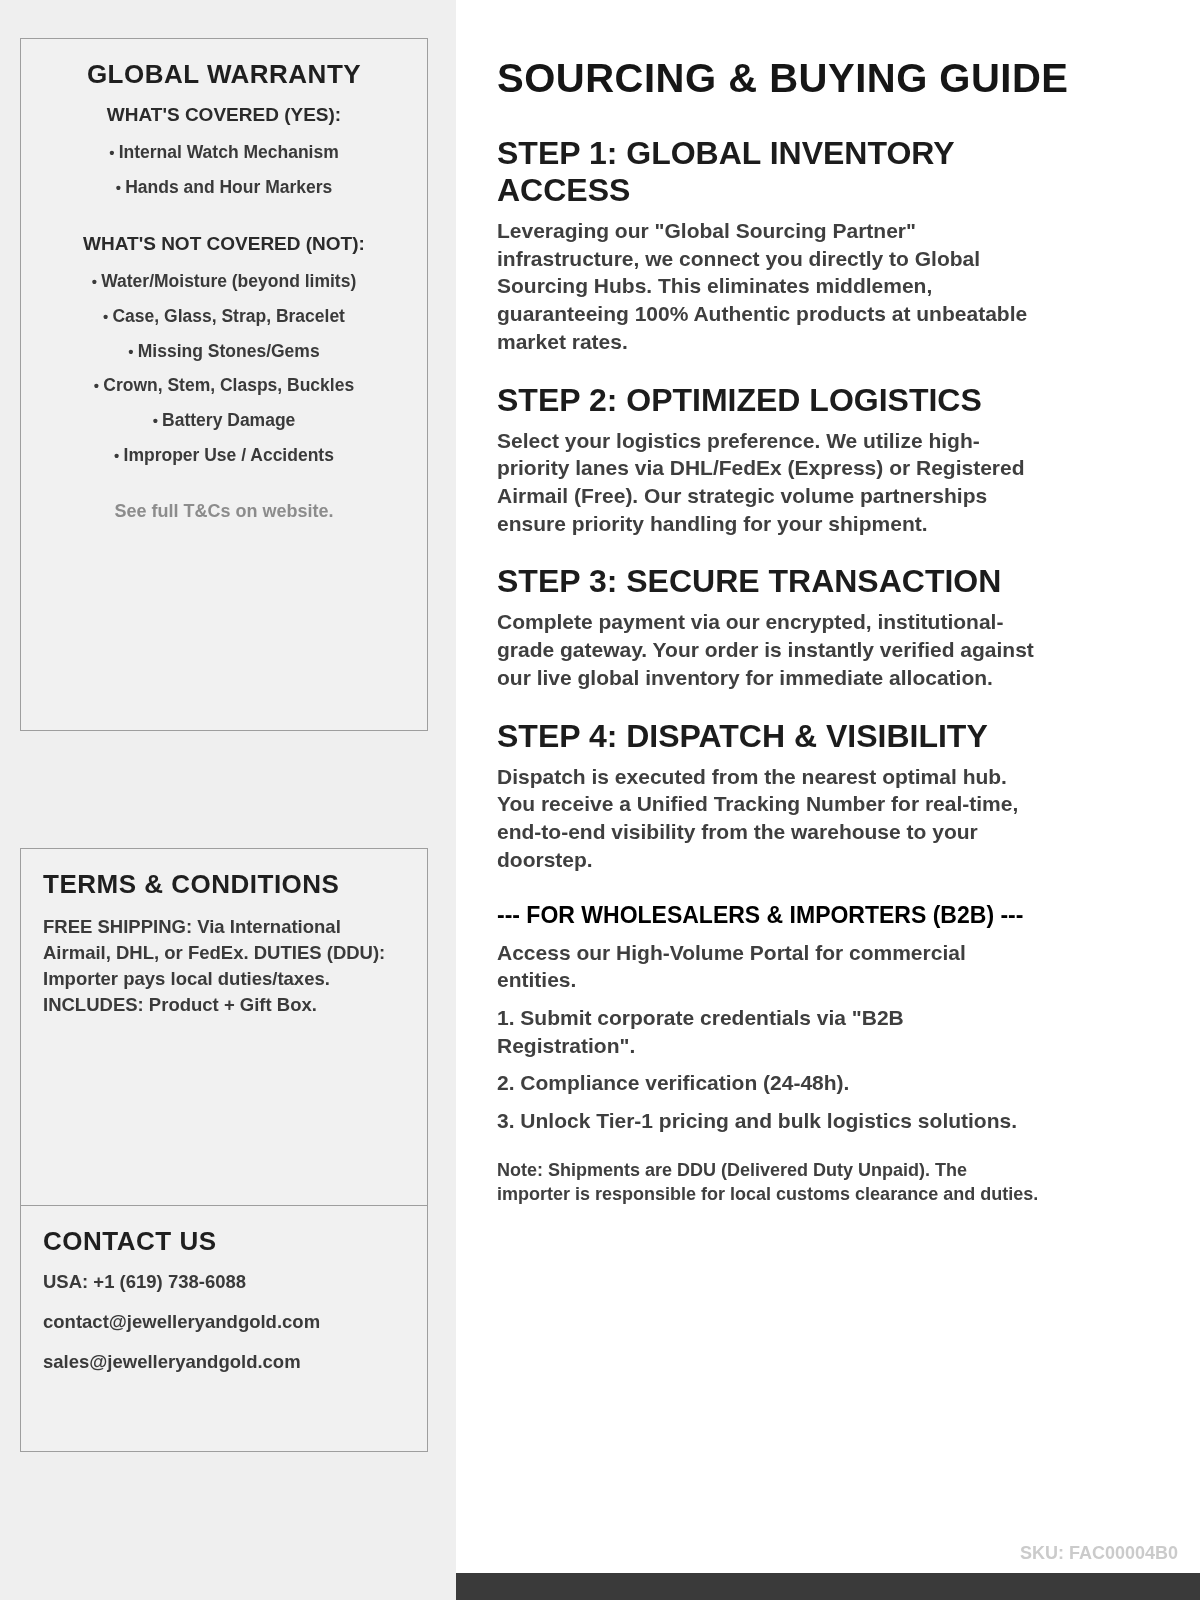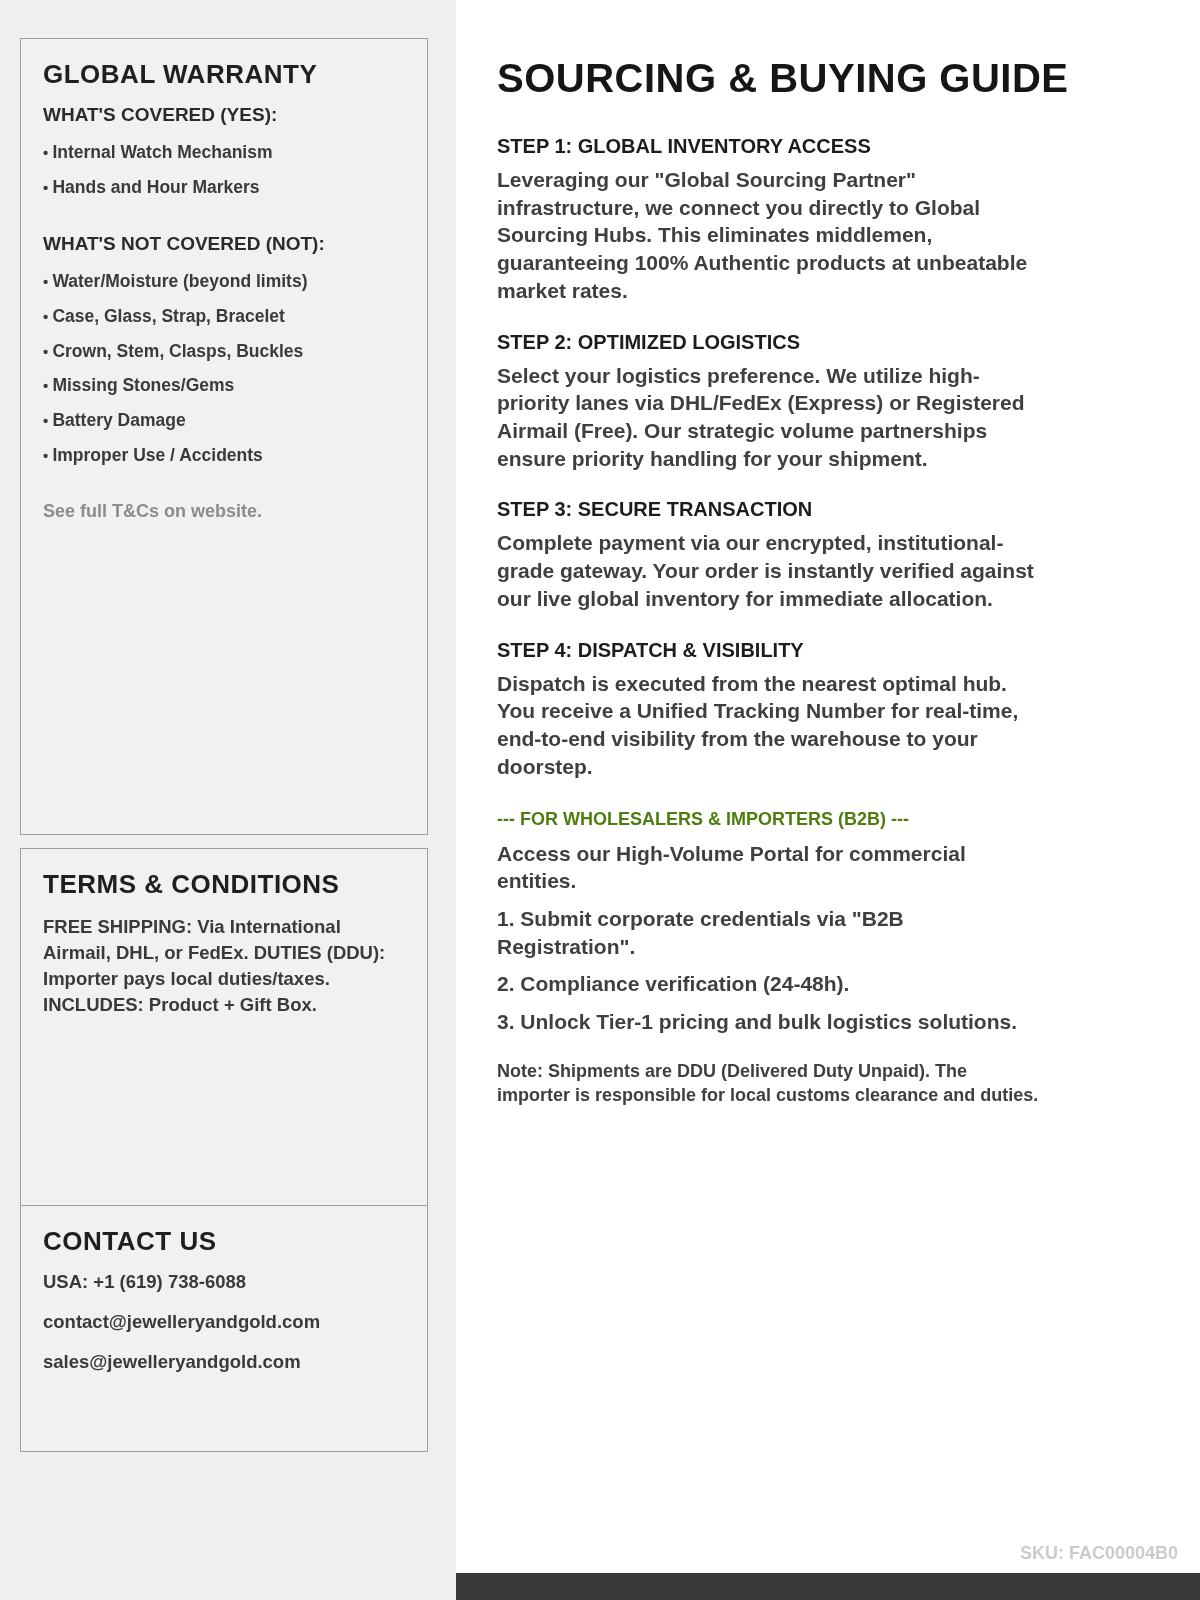--- a/index.html
+++ b/index.html
@@ -25,21 +25,21 @@
     background: #efefef;
   }
   .box {
     position: absolute;
     left: 20px;
     width: 408px;
     border: 1px solid #9e9e9e;
     background: #f1f1f1;
     padding: 20px 22px;
   }
-  .box-warranty { top: 38px;  height: 797px; }
+  .box-warranty { top: 38px;  height: 693px; text-align: center; }
   .box-terms    { top: 848px; height: 380px; }
   .box-contact  { top: 1205px; height: 247px; }
 
   .box h2 {
     font-size: 26px;
     font-weight: 800;
     letter-spacing: 0.5px;
     color: #1f1f1f;
     margin: 0 0 14px 0;
   }
@@ -98,38 +98,38 @@
   .main-title {
     text-align: left;
     font-size: 40px;
     font-weight: 700;
     letter-spacing: 0.5px;
     color: #161616;
     margin: 0 0 34px 0;
     white-space: nowrap;
   }
   .step-heading {
-    font-size: 20px;
+    font-size: 32px;
     font-weight: 800;
     color: #1c1c1c;
     margin: 26px 0 8px 0;
     max-width: 560px;
   }
   .step-heading:first-of-type { margin-top: 0; }
   .step-body {
     font-size: 21px;
     font-weight: 600;
     color: #3f3f3f;
     line-height: 1.32;
     max-width: 545px;
   }
   .b2b-heading {
-    font-size: 18px;
-    font-weight: 800;
-    color: #4d7c0f;
+    font-size: 23px;
+    font-weight: 800;
+    color: #000000;
     margin: 28px 0 10px 0;
     max-width: 580px;
   }
   .b2b-item {
     font-size: 21px;
     font-weight: 600;
     color: #3f3f3f;
     line-height: 1.32;
     max-width: 545px;
     margin-bottom: 10px;
@@ -170,22 +170,22 @@
       <h2>GLOBAL WARRANTY</h2>
       <h3>WHAT'S COVERED (YES):</h3>
       <ul>
         <li>Internal Watch Mechanism</li>
         <li>Hands and Hour Markers</li>
       </ul>
       <h3>WHAT'S NOT COVERED (NOT):</h3>
       <ul>
         <li>Water/Moisture (beyond limits)</li>
         <li>Case, Glass, Strap, Bracelet</li>
+        <li>Missing Stones/Gems</li>
         <li>Crown, Stem, Clasps, Buckles</li>
-        <li>Missing Stones/Gems</li>
         <li>Battery Damage</li>
         <li>Improper Use / Accidents</li>
       </ul>
       <p class="footnote">See full T&amp;Cs on website.</p>
     </section>
 
     <section class="box box-terms">
       <h2>TERMS &amp; CONDITIONS</h2>
       <p class="terms-body">FREE SHIPPING: Via International Airmail, DHL, or FedEx.  DUTIES (DDU): Importer pays local duties/taxes.  INCLUDES: Product + Gift Box.</p>
     </section>

